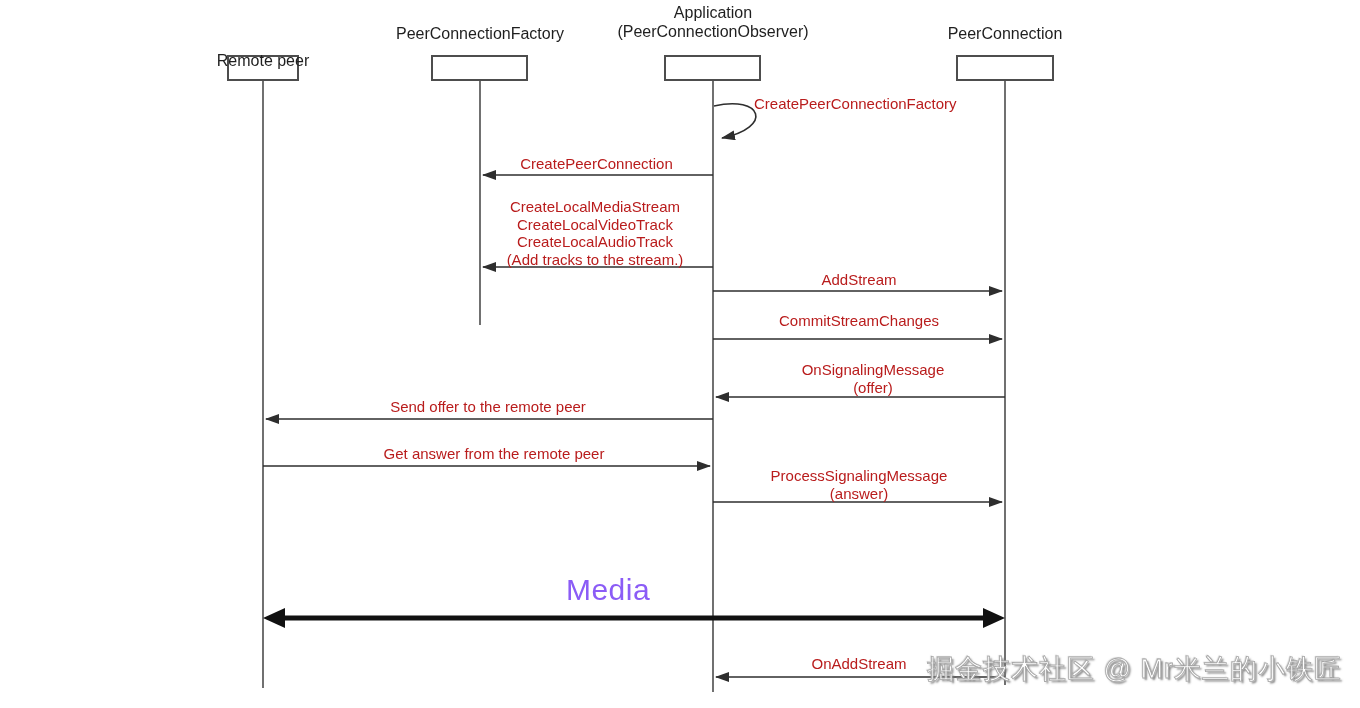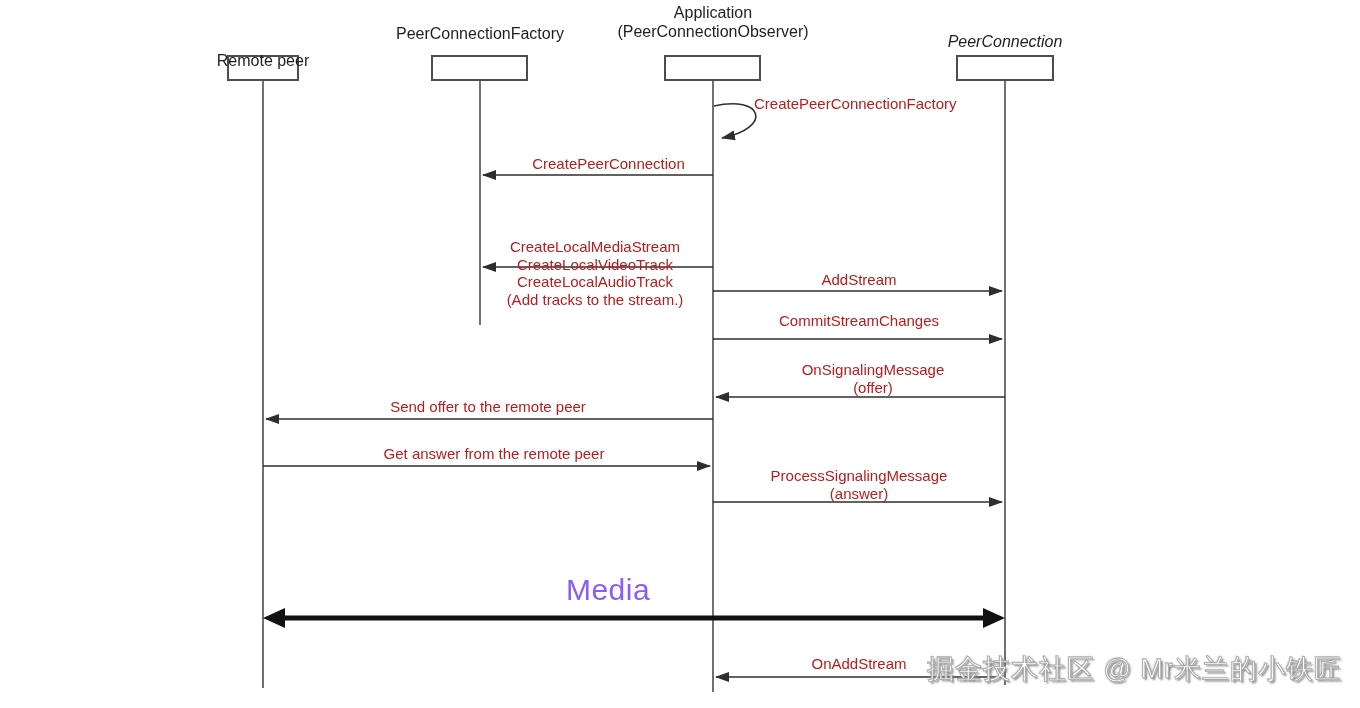--- a/index.html
+++ b/index.html
@@ -87,27 +87,27 @@
     <polygon points="263,618 285,608 285,628" fill="#111111"></polygon>
     <polygon points="1005,618 983,608 983,628" fill="#111111"></polygon>
   </svg>
 
   <div class="hdr" style="left:188px; top:24px; width:150px;margin-top:27px;">Remote peer</div>
   <div class="hdr" style="left:380px; top:24px; width:200px;">PeerConnectionFactory</div>
   <div class="hdr" style="left:603px; top:3px; width:220px;">
     <div>Application</div>
     <div>(PeerConnectionObserver)</div>
   </div>
-  <div class="hdr" style="left:930px; top:32px; width:150px;font-style:italic;">PeerConnection</div>
+  <div class="hdr" style="left:930px; top:24px; width:150px;">PeerConnection</div>
 
   <div class="txt left-align" style="left:754px; top:95px;">CreatePeerConnectionFactory</div>
 
-  <div class="txt" style="left:480px; top:155px; width:233px;padding-left:12px;">CreatePeerConnection</div>
+  <div class="txt" style="left:480px; top:155px; width:233px;">CreatePeerConnection</div>
 
-  <div class="txt" style="left:470px; top:198px; width:250px;margin-top:40px;">
+  <div class="txt" style="left:470px; top:198px; width:250px;">
     <div>CreateLocalMediaStream</div>
     <div>CreateLocalVideoTrack</div>
     <div>CreateLocalAudioTrack</div>
     <div>(Add tracks to the stream.)</div>
   </div>
 
   <div class="txt" style="left:713px; top:312px; width:292px;">CommitStreamChanges</div>
 
   <div class="txt" style="left:713px; top:271px; width:292px;">AddStream</div>
 

